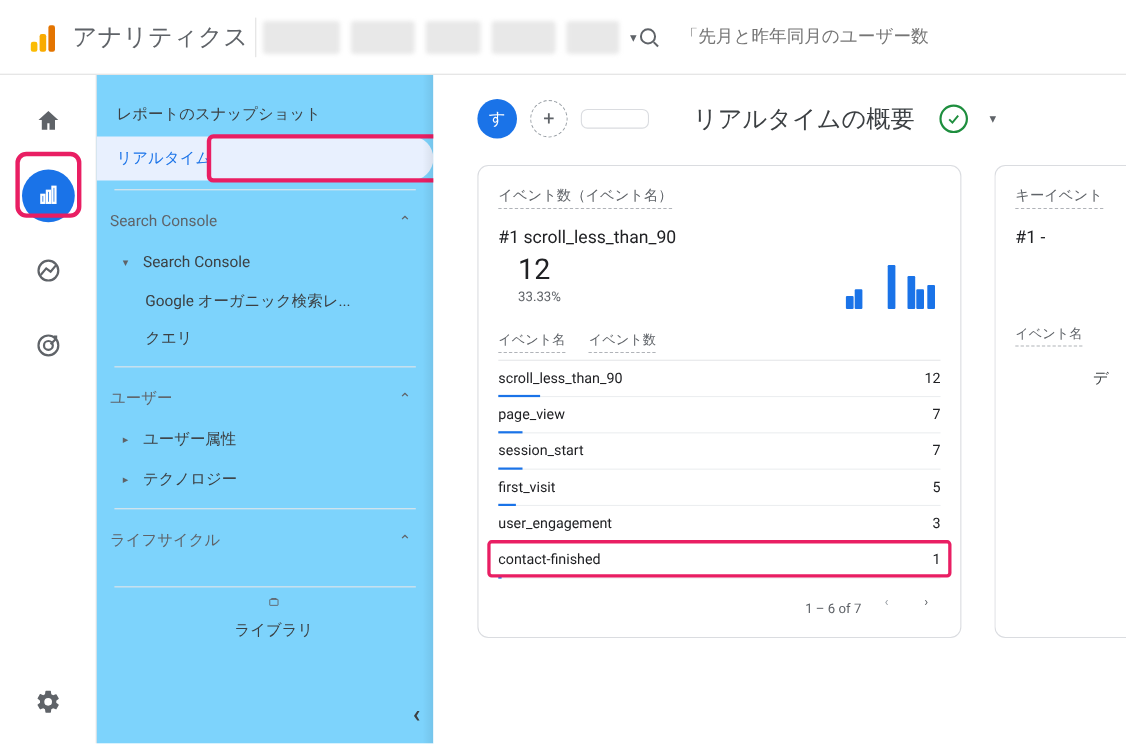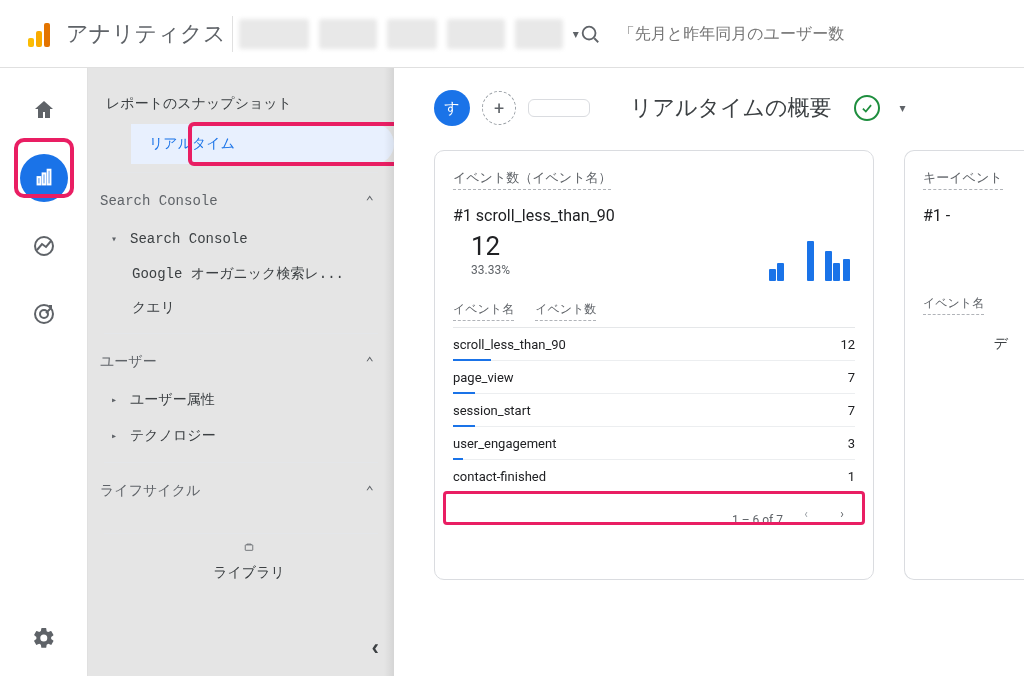--- a/index.html
+++ b/index.html
@@ -39,25 +39,25 @@
 
   
   .app-body{display:flex;height:calc(100% - 68px);}
   .rail{width:88px;border-right:1px solid #e0e0e0;display:flex;flex-direction:column;align-items:center;padding-top:18px;gap:20px;position:relative;background:#fff;}
   .rail-item{width:48px;height:48px;border-radius:50%;display:flex;align-items:center;justify-content:center;color:#5f6368;cursor:pointer;}
   .rail-item.active{background:#1a73e8;color:#fff;}
   .rail-settings{position:absolute;bottom:14px;}
   .rail-hi{position:absolute;width:60px;height:60px;border:4px solid #e91e63;border-radius:10px;left:14px;top:70px;pointer-events:none;}
 
   
-  .sidebar{width:306px;position:relative;padding:16px 0 0 0;background:#e5e5e5;font-family:Liberation Mono, monospace;}
+  .sidebar{width:306px;position:relative;padding:16px 0 0 0;background:#7dd3fc;}
   .sidebar::after{content:"";position:absolute;top:0;bottom:0;right:0;width:10px;background:linear-gradient(to left, rgba(0,0,0,.07), rgba(0,0,0,0));}
   .nav-item{display:flex;align-items:center;height:40px;padding:0 18px 0 12px;font-size:14px;color:#3c4043;cursor:pointer;border-top-right-radius:20px;border-bottom-right-radius:20px;}
   .nav-item .lbl{margin-left:6px;}
-  .nav-item.sel{background:#e8f0fe;color:#1a73e8;margin-left:43px;}
+  .nav-item.sel{background:#e8f0fe;color:#1a73e8;}
   .nav-hi{position:absolute;border:4px solid #e91e63;border-radius:6px;left:100px;top:54px;width:220px;height:44px;pointer-events:none;}
   .section-div{height:1px;background:#e4e6e9;margin:8px 16px;}
   .nav-sec{display:flex;align-items:center;height:40px;padding:0 20px 0 12px;color:#5f6368;font-size:14px;justify-content:space-between;cursor:pointer;}
   .nav-sub{display:flex;align-items:center;height:36px;padding-left:20px;font-size:14px;color:#3c4043;cursor:pointer;gap:10px;}
   .nav-sub .caret{width:12px;text-align:center;font-size:10px;color:#5f6368;}
   .nav-leaf{display:flex;align-items:center;height:34px;padding-left:44px;font-size:14px;color:#3c4043;cursor:pointer;white-space:nowrap;overflow:hidden;text-overflow:ellipsis;}
   .lib-row{display:flex;align-items:center;gap:12px;height:40px;padding-left:16px;font-size:14px;color:#3c4043;cursor:pointer;margin-top:6px;flex-direction:column;}
   .collapse-handle{position:absolute;right:12px;bottom:14px;color:#3c4043;font-size:22px;font-weight:700;cursor:pointer;}
 
   
@@ -266,20 +266,25 @@
               <span>page_view</span>
               <span>7</span>
               <div class="baracc" style="width: 22.04px;"></div>
             </div>
             <div class="trow">
               <span>session_start</span>
               <span>7</span>
               <div class="baracc" style="width: 22.04px;"></div>
             </div>
             <div class="trow">
+              <span>first_visit</span>
+              <span>5</span>
+              <div class="baracc" style="width: 15.96px;"></div>
+            </div>
+            <div class="trow">
               <span>user_engagement</span>
               <span>3</span>
               <div class="baracc" style="width: 9.5px;"></div>
             </div>
             <div class="trow">
               <span>contact-finished</span>
               <span>1</span>
               <div class="baracc" style="width: 3.42px;"></div>
             </div>
           </div>

